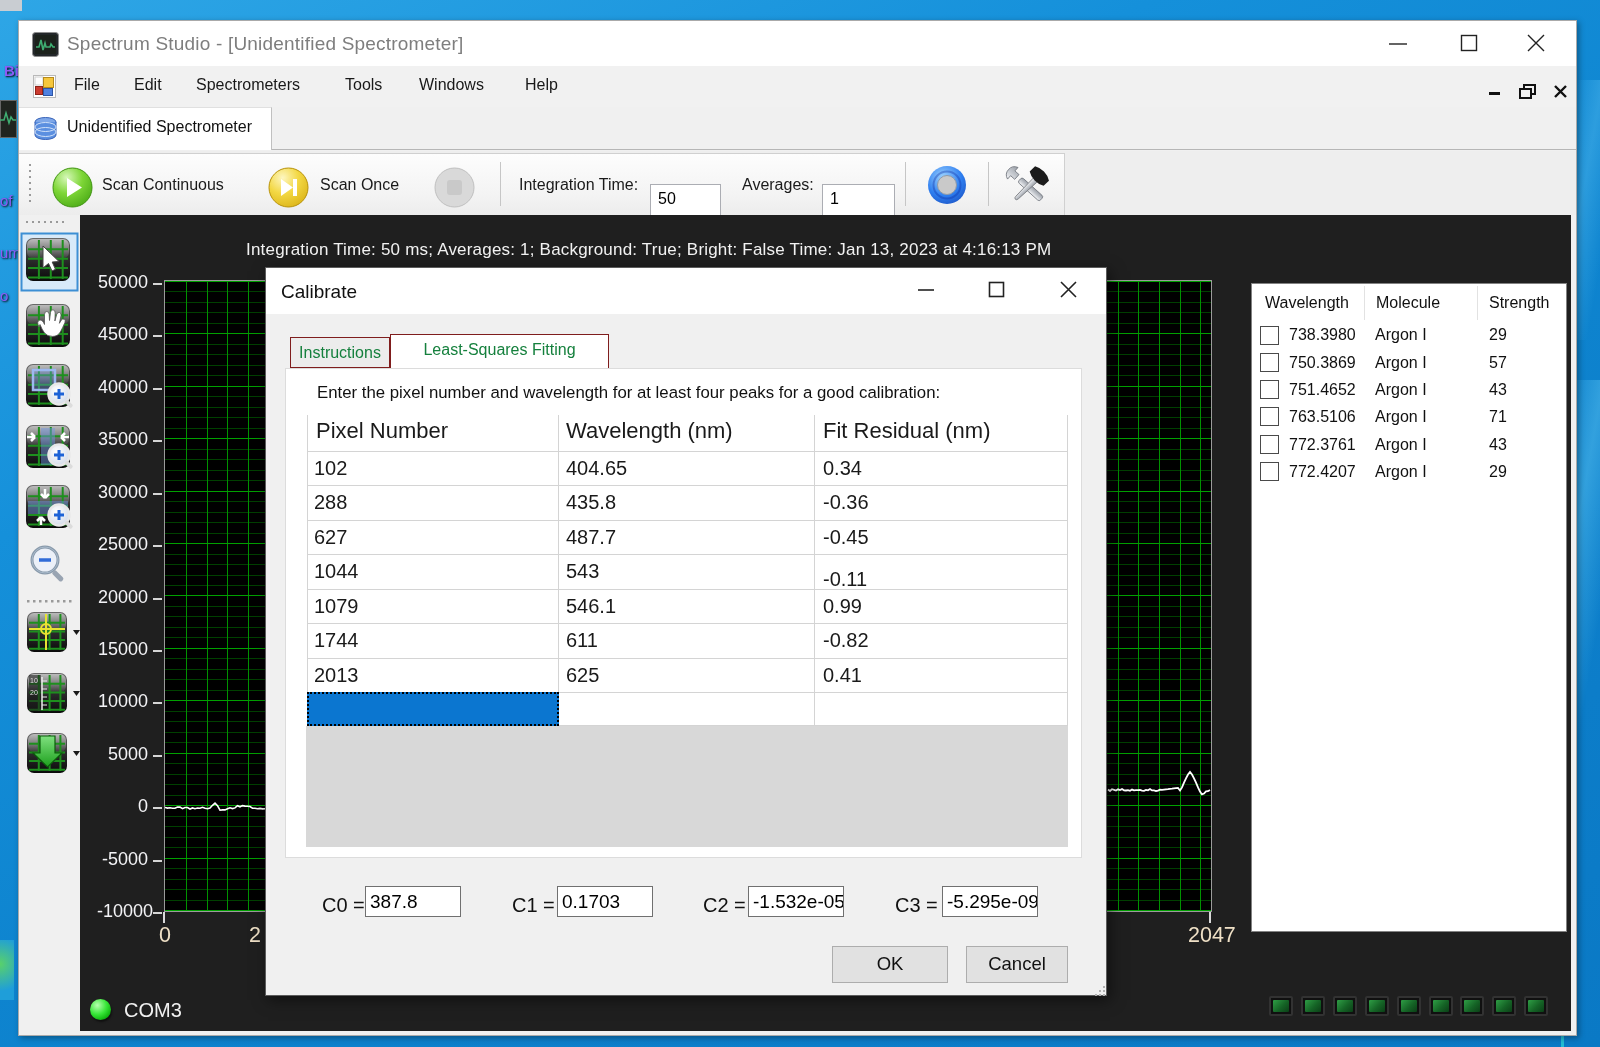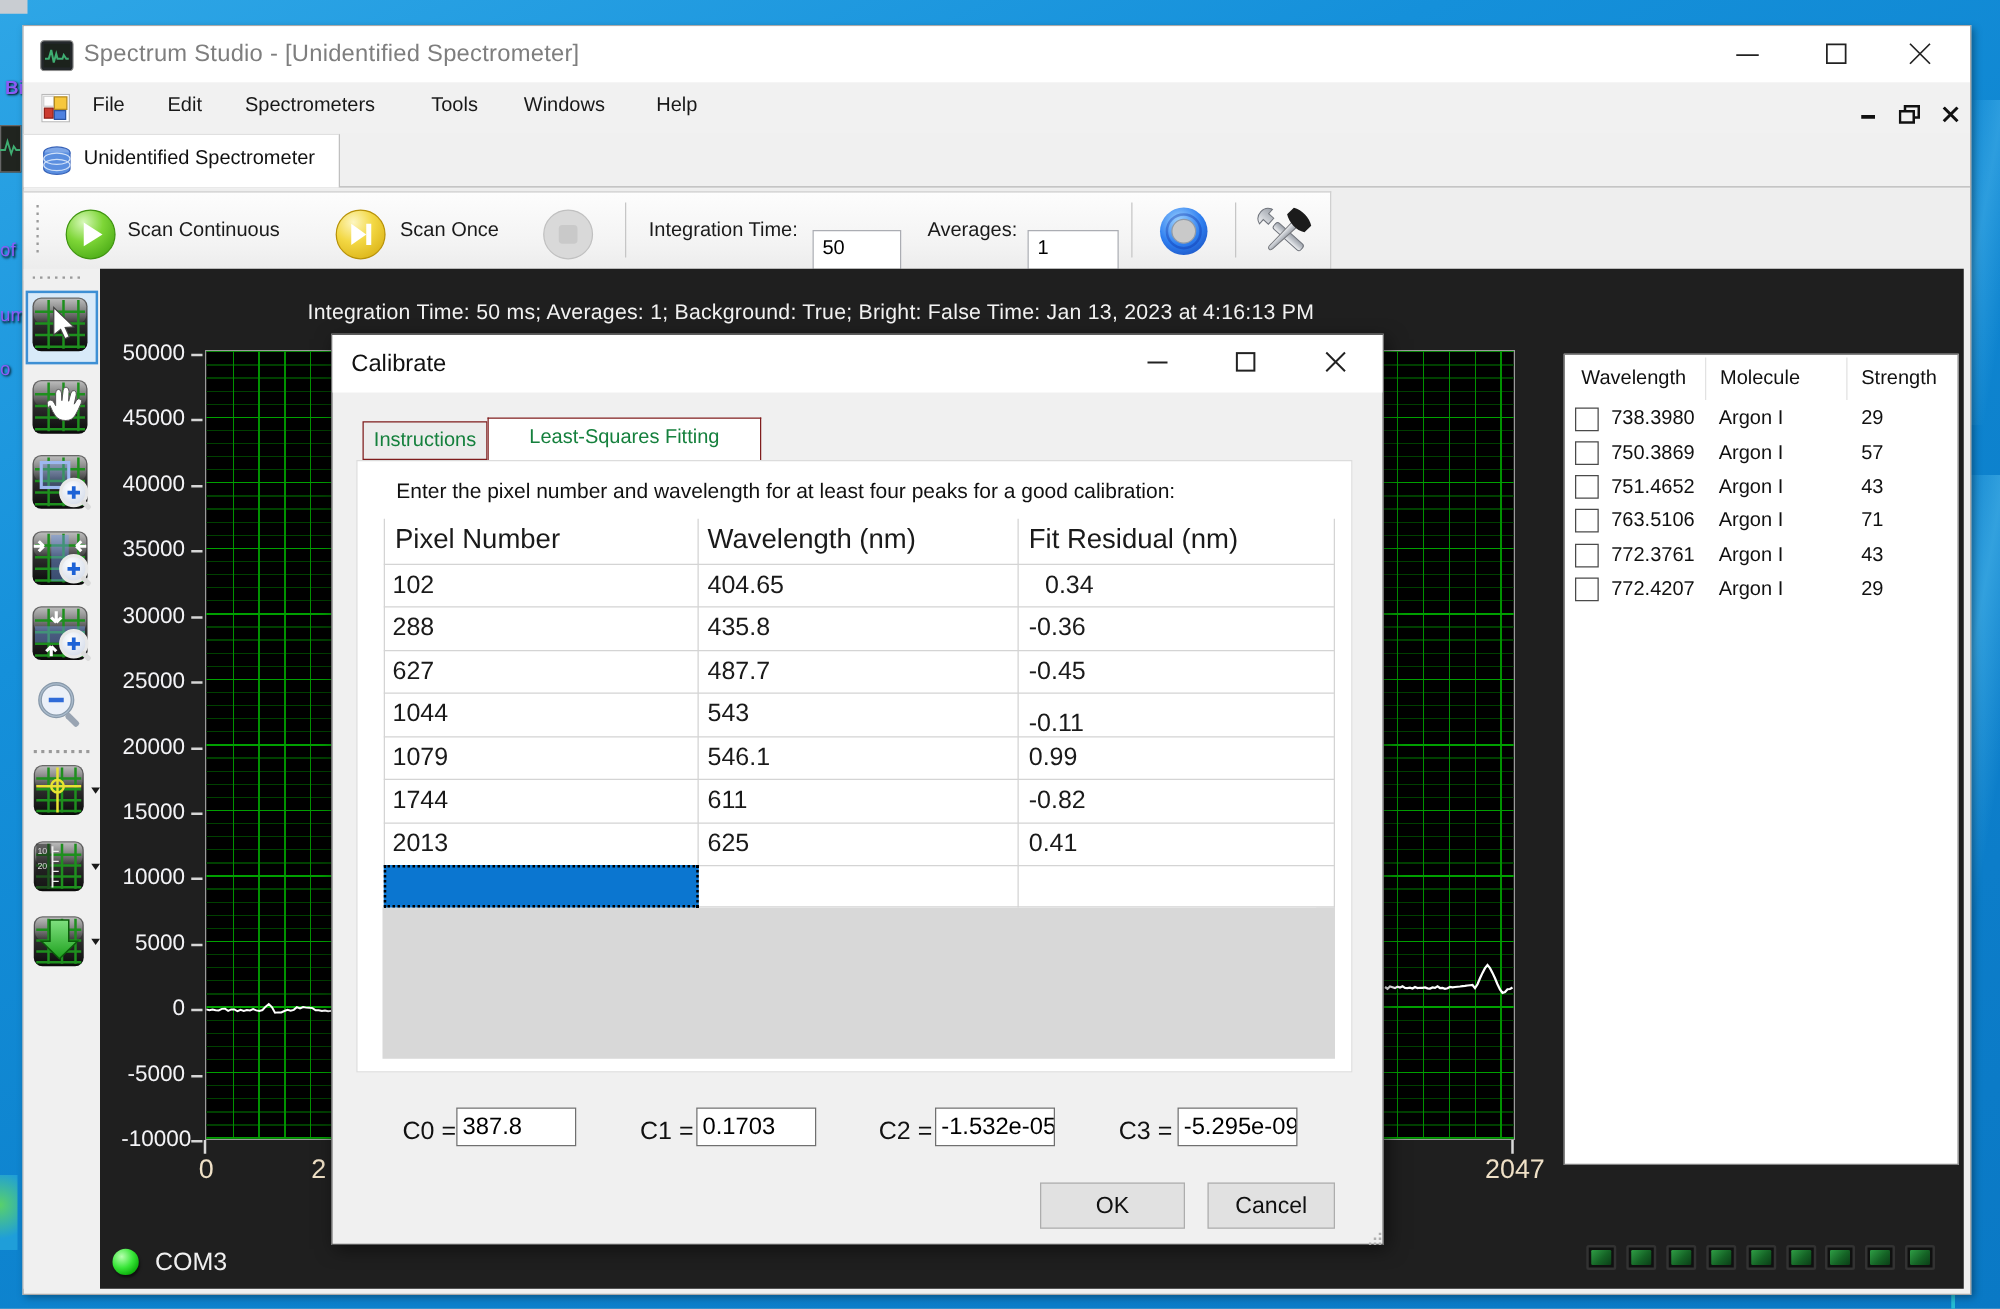--- a/index.html
+++ b/index.html
@@ -643,21 +643,21 @@
           <div class="rowline" style="top:174px;"></div>
           <div class="rowline" style="top:208px;"></div>
           <div class="rowline" style="top:243px;"></div>
           <div class="rowline" style="top:277px;"></div>
           <div class="rowline" style="top:310px;"></div>
           <div class="hdr" style="left:9px;">Pixel Number</div>
           <div class="hdr" style="left:259px;">Wavelength (nm)</div>
           <div class="hdr" style="left:516px;">Fit Residual (nm)</div>
           <div class="cell" style="left:7px; top:42px;">102</div>
           <div class="cell" style="left:259px; top:42px;">404.65</div>
-          <div class="cell" style="left:516px; top:42px;margin-left:13px;">0.34</div>
+          <div class="cell" style="left:516px; top:42px;">0.34</div>
           <div class="cell" style="left:7px; top:76px;">288</div>
           <div class="cell" style="left:259px; top:76px;">435.8</div>
           <div class="cell" style="left:516px; top:76px;">-0.36</div>
           <div class="cell" style="left:7px; top:111px;">627</div>
           <div class="cell" style="left:259px; top:111px;">487.7</div>
           <div class="cell" style="left:516px; top:111px;">-0.45</div>
           <div class="cell" style="left:7px; top:145px;">1044</div>
           <div class="cell" style="left:259px; top:145px;">543</div>
           <div class="cell" style="left:516px; top:153px;">-0.11</div>
           <div class="cell" style="left:7px; top:180px;">1079</div>

